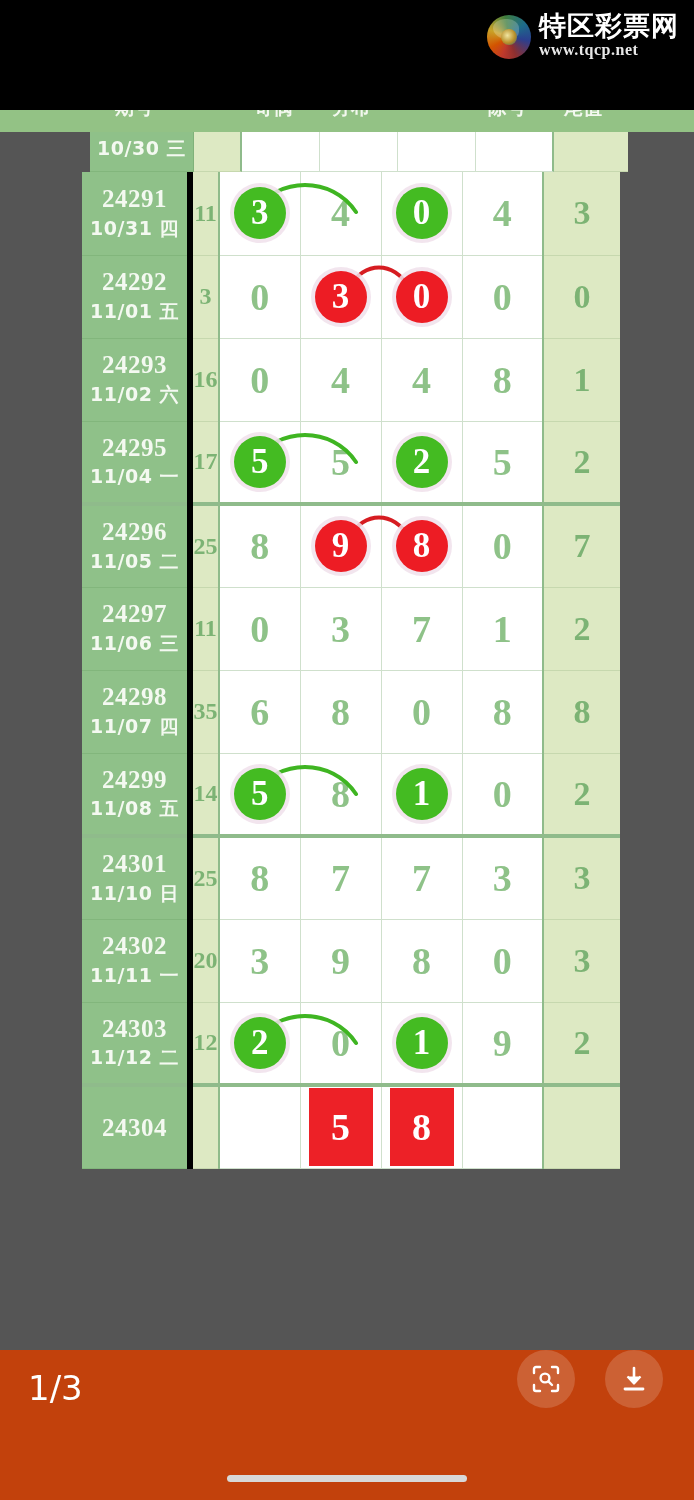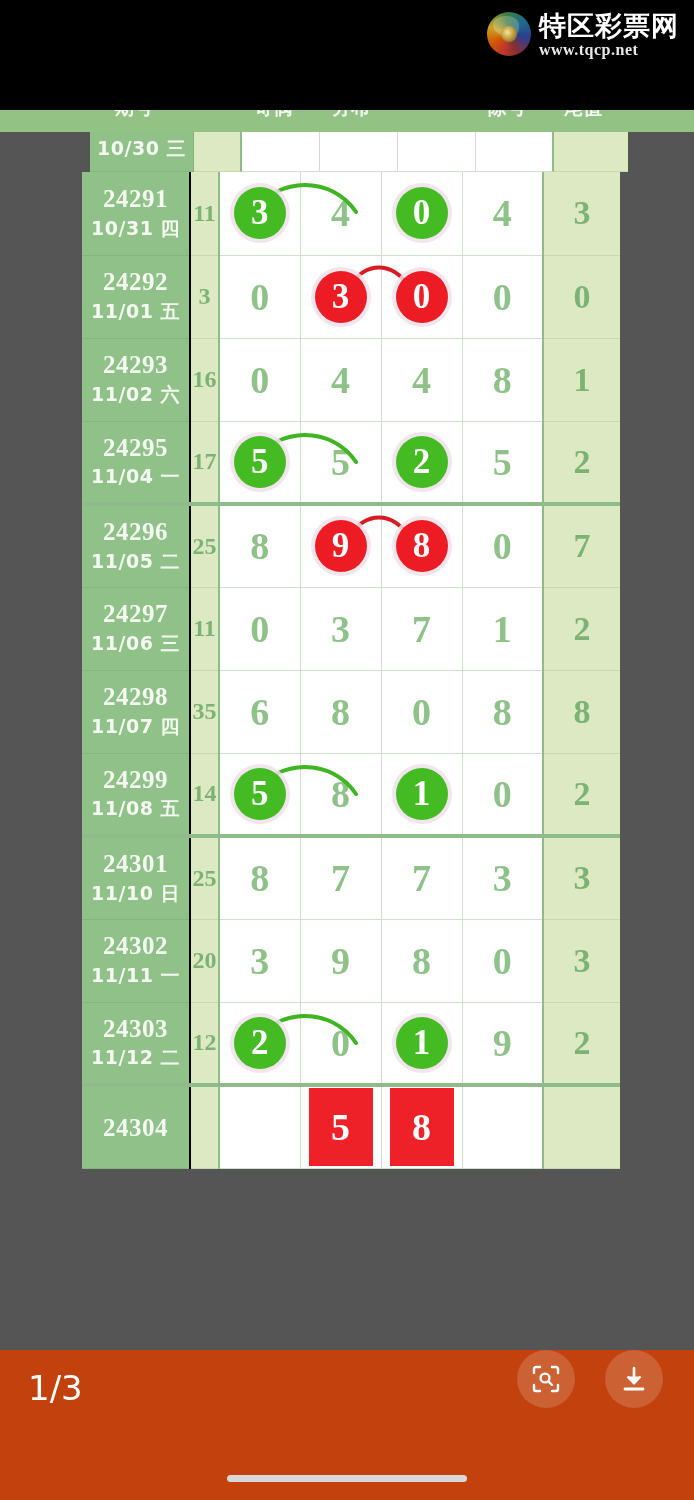--- a/index.html
+++ b/index.html
@@ -5,21 +5,21 @@
   * { margin:0; padding:0; box-sizing:border-box; }
   html,body {
     width:694px; height:1500px;
     background:#000;
     font-family:"Liberation Serif", serif;
     overflow:hidden;
   }
   #screen { position:relative; width:694px; height:1500px; background:#000; overflow:hidden; }
 
   
-  .watermark { position:absolute; top:12px; left:487px; display:flex; align-items:flex-start; gap:8px; }
+  .watermark { position:absolute; top:12px; left:487px; display:flex; align-items:flex-end; gap:8px; }
   .wm-logo { width:44px; height:44px; border-radius:50%; position:relative; overflow:hidden;
              background:conic-gradient(from 200deg,#c0392b 0deg,#d35400 40deg,#c9a227 90deg,#3f7d3f 150deg,#1d6b8a 210deg,#2b3f8f 260deg,#8e2f2f 320deg,#c0392b 360deg); }
   .wm-logo::after { content:""; position:absolute; left:50%; top:50%; width:16px; height:16px;
              transform:translate(-50%,-50%); border-radius:50%;
              background:radial-gradient(circle at 40% 40%,#f0e5a0 0%,#b8902a 55%,#2e5e7a 100%); }
   .wm-logo::before { content:""; position:absolute; left:6px; top:4px; width:26px; height:20px;
              border-radius:50% 50% 40% 60%; background:rgba(255,255,255,0.22); }
   .wm-text { display:flex; flex-direction:column; line-height:1.05; }
   .wm-cn { font-family:"DejaVu Sans", sans-serif; font-weight:bold; font-size:27px; color:#fff;
            letter-spacing:1px; text-shadow:0 1px 2px rgba(0,0,0,.8); }
@@ -35,21 +35,21 @@
   .headrow span { display:block; text-align:center; line-height:22px;
                   transform:translateY(-14px); white-space:nowrap; }
   .hc0{width:104px;} .hc1{width:48px;} .hc2{width:78px;} .hc3{width:78px;}
   .hc4{width:78px;} .hc5{width:78px;} .hc6{width:74px;}
 
   
   #tblwrap { position:absolute; left:82px; top:22px; width:538px; }
   table.grid { border-collapse:collapse; width:538px; table-layout:fixed; }
   table.grid td { padding:0; vertical-align:middle; }
 
-  .c-iss  { width:104px; background:#8fc189; border-right:2px solid #000000;
+  .c-iss  { width:104px; background:#8fc189; border-right:6px solid #000000;
             text-align:center; color:#f4f9f1; }
   .c-sum  { width:28px;  background:#dde9c3; border-right:2px solid #8fbb8b;
             text-align:center; color:#7cb374; font-size:24px; font-weight:bold; }
   .c-d    { width:78px;  background:#ffffff; border-right:1px solid #cfe0cc;
             text-align:center; position:relative; }
   .c-d.last { border-right:2px solid #8fbb8b; }
   .c-tail { width:74px; background:#dde9c3; text-align:center;
             color:#7cb374; font-size:34px; font-weight:bold; }
 
   tr.row td { height:83px; border-bottom:1px solid #cfe0cc; }

